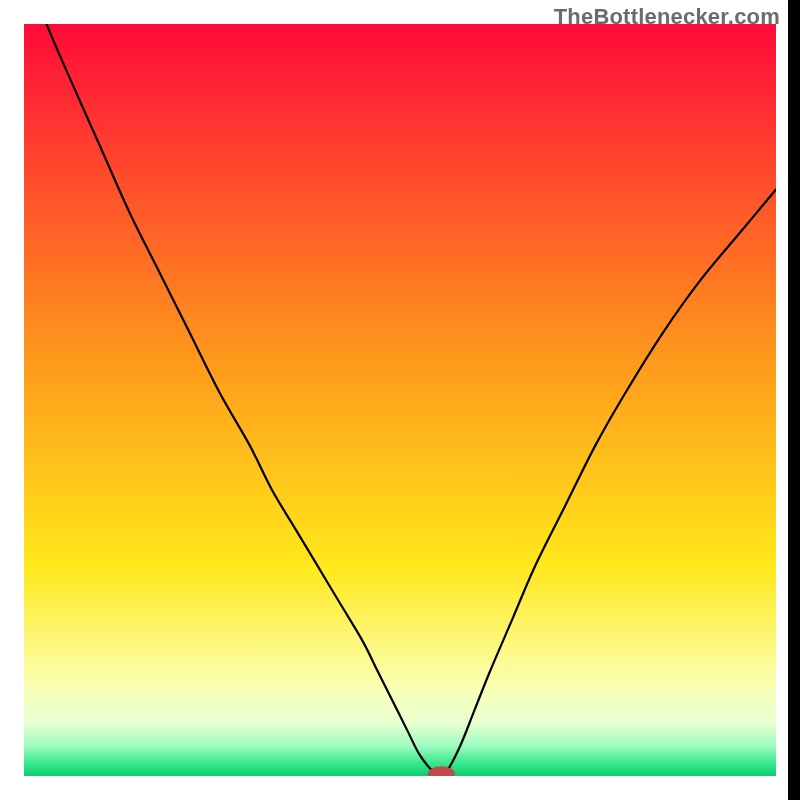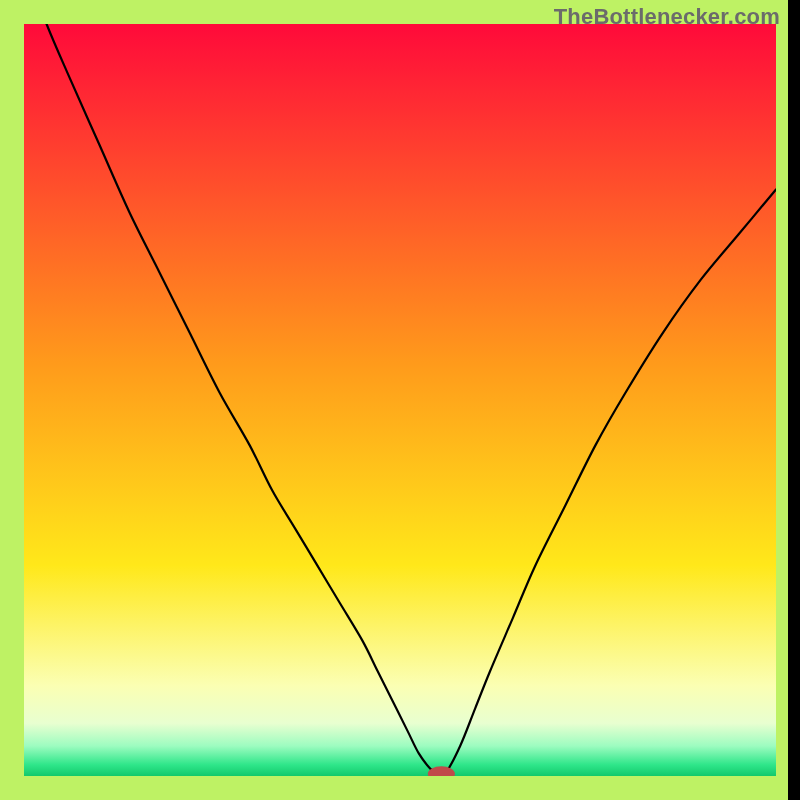--- a/index.html
+++ b/index.html
@@ -8,21 +8,21 @@
     width: 800px;
     height: 800px;
     overflow: hidden;
     background: #000;
     font-family: Arial, Helvetica, sans-serif;
   }
   .stage {
     position: relative;
     width: 788px;
     height: 800px;
-    background: #bef264;
+    background: #ffffff;
   }
   .attribution {
     position: absolute;
     top: 4px;
     right: 8px;
     color: #6b6b6b;
     font-size: 22px;
     font-weight: 600;
     letter-spacing: 0.2px;
     user-select: none;

